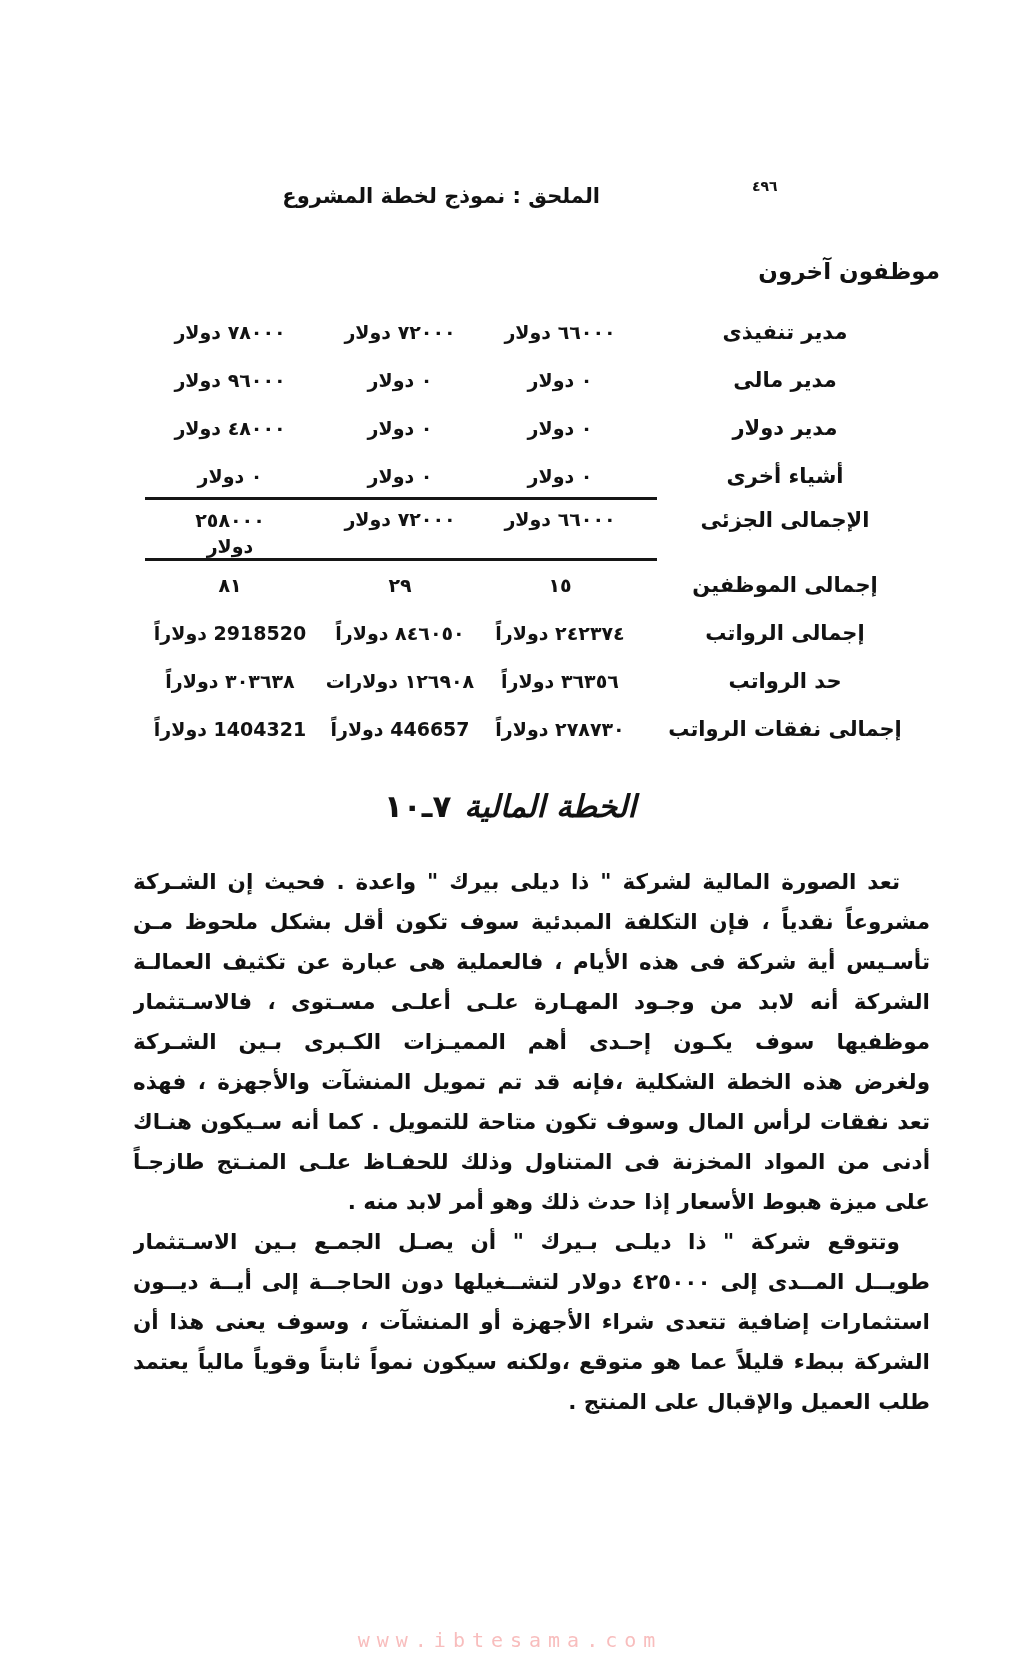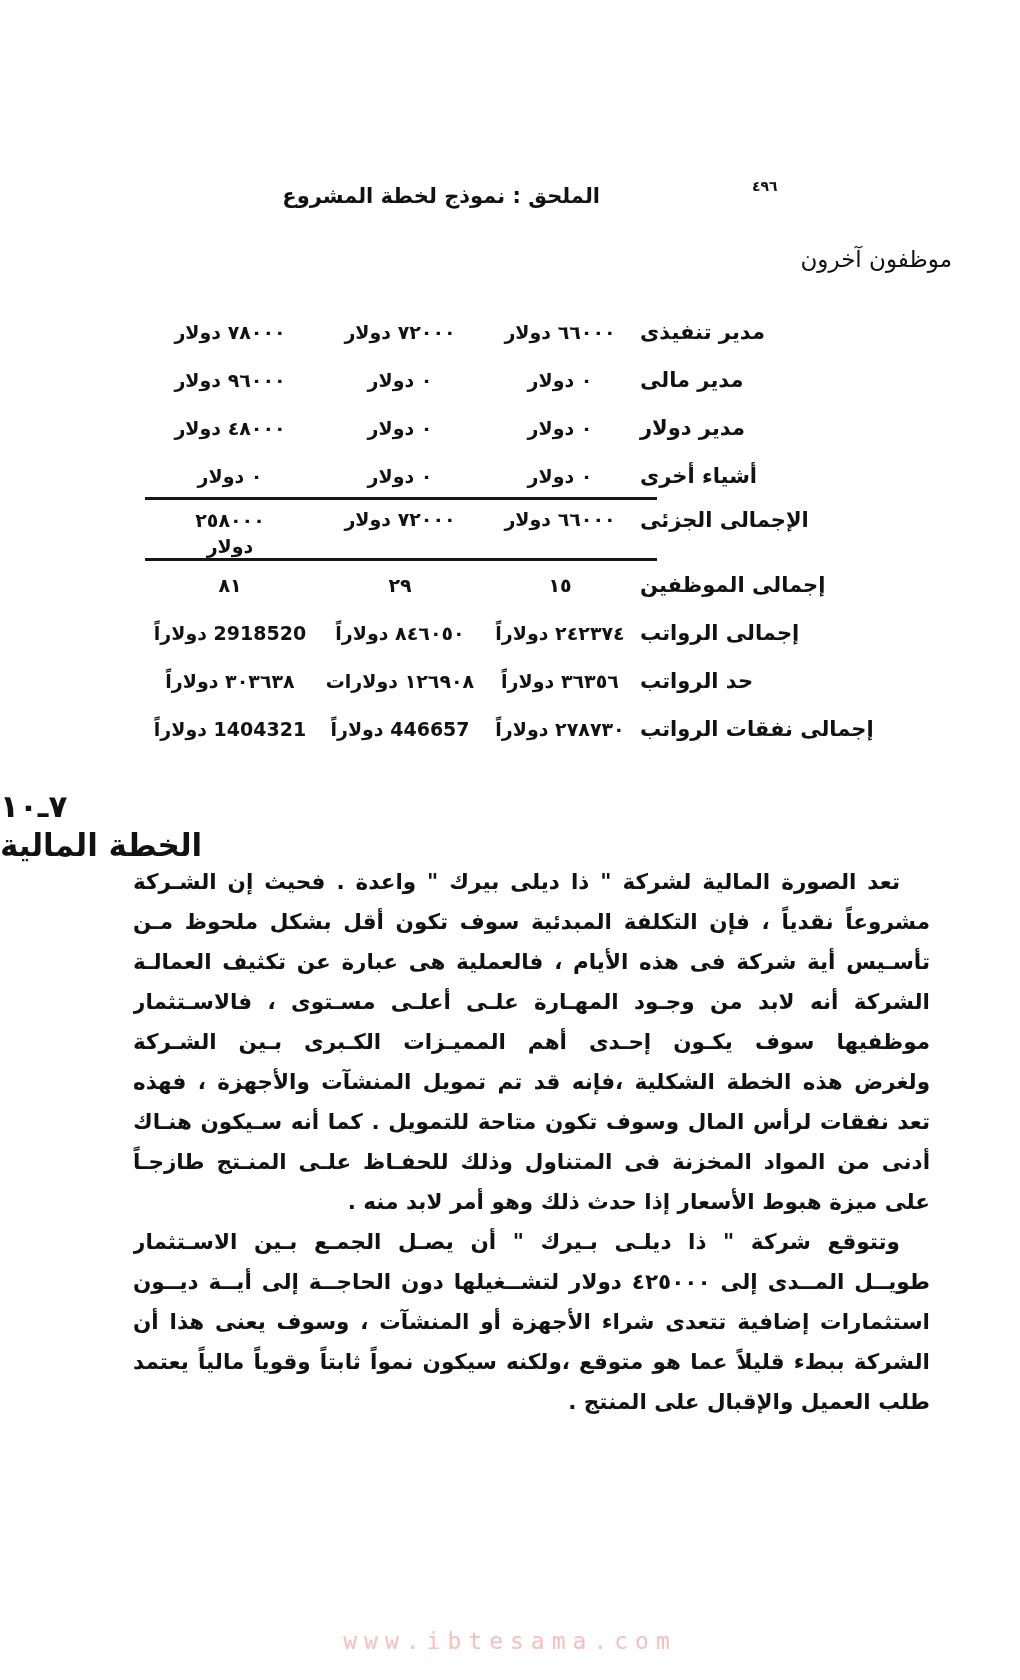--- a/index.html
+++ b/index.html
@@ -12,59 +12,59 @@
     font-family:"DejaVu Sans", sans-serif;
     direction:rtl;
     overflow:hidden;
   }
   
   .doc-header{position:absolute;top:178px;left:0;right:0;height:34px;font-weight:bold;}
   .running-title{position:absolute;right:420px;top:6px;font-size:21px;white-space:nowrap;}
   .page-num{position:absolute;left:752px;top:0;font-size:14px;direction:ltr;letter-spacing:3px;}
 
   
-  .table-title{position:absolute;top:246px;right:68px;margin:0;font-size:23px;font-weight:normal;}
+  .table-title{position:absolute;top:246px;right:68px;margin:12px;font-size:23px;font-weight:bold;}
   .salary-table{position:absolute;top:308px;left:140px;width:790px;}
   .t-row{display:flex;direction:rtl;height:48px;align-items:center;}
   .t-row.subtotal{height:61px;align-items:flex-start;padding-top:8px;box-sizing:border-box;}
-  .t-label{flex:0 0 290px;text-align:left;font-weight:bold;font-size:21px;white-space:nowrap;}
+  .t-label{flex:0 0 290px;text-align:center;font-weight:bold;font-size:21px;white-space:nowrap;}
   .t-cell{flex:0 0 160px;text-align:center;font-weight:bold;font-size:19px;white-space:nowrap;}
   .t-cell.c3{flex:0 0 180px;}
   .t-row.subtotal .t-cell.c3{white-space:normal;text-align:center;}
   .t-row.subtotal .t-cell.c3 .wrap{display:inline-block;max-width:108px;line-height:1.35;}
   .rule{position:absolute;left:5px;width:512px;height:3px;background:#161616;}
   .rule-a{top:189px;}
   .rule-b{top:250px;}
 
   
   .section-heading{
     position:absolute;top:788px;left:0;right:0;margin:0;
-    display:flex;direction:ltr;justify-content:center;align-items:baseline;gap:3px;
-    font-size:31px;font-weight:bold;flex-direction:column;
+    display:flex;direction:ltr;justify-content:center;align-items:baseline;gap:13px;
+    font-size:31px;font-weight:bold;
   }
   .sec-num{direction:ltr;unicode-bidi:isolate;}
-  .sec-title{direction:rtl;unicode-bidi:isolate;}
+  .sec-title{direction:rtl;unicode-bidi:isolate;font-style:italic;}
 
   
   .body-text{position:absolute;top:862px;left:133px;width:797px;direction:rtl;}
   .line{
     height:40px;line-height:40px;overflow:hidden;
     font-size:21.5px;font-weight:bold;
     text-align:justify;text-align-last:justify;
     white-space:normal;
   }
   .line.indent{padding-right:30px;}
   .line.end{text-align-last:right;}
 
   
   .watermark{
     position:absolute;top:1628px;left:0;right:0;
     text-align:center;direction:ltr;
     font-family:"DejaVu Sans Mono", monospace;
-    font-size:23px;letter-spacing:7px;
+    font-size:20px;letter-spacing:7px;
     color:#f8bdbd;
   }
 </style>
 </head>
 <body>
 
 <div class="page">
 
   <header class="doc-header">
     <span class="page-num">٤٩٦</span>

